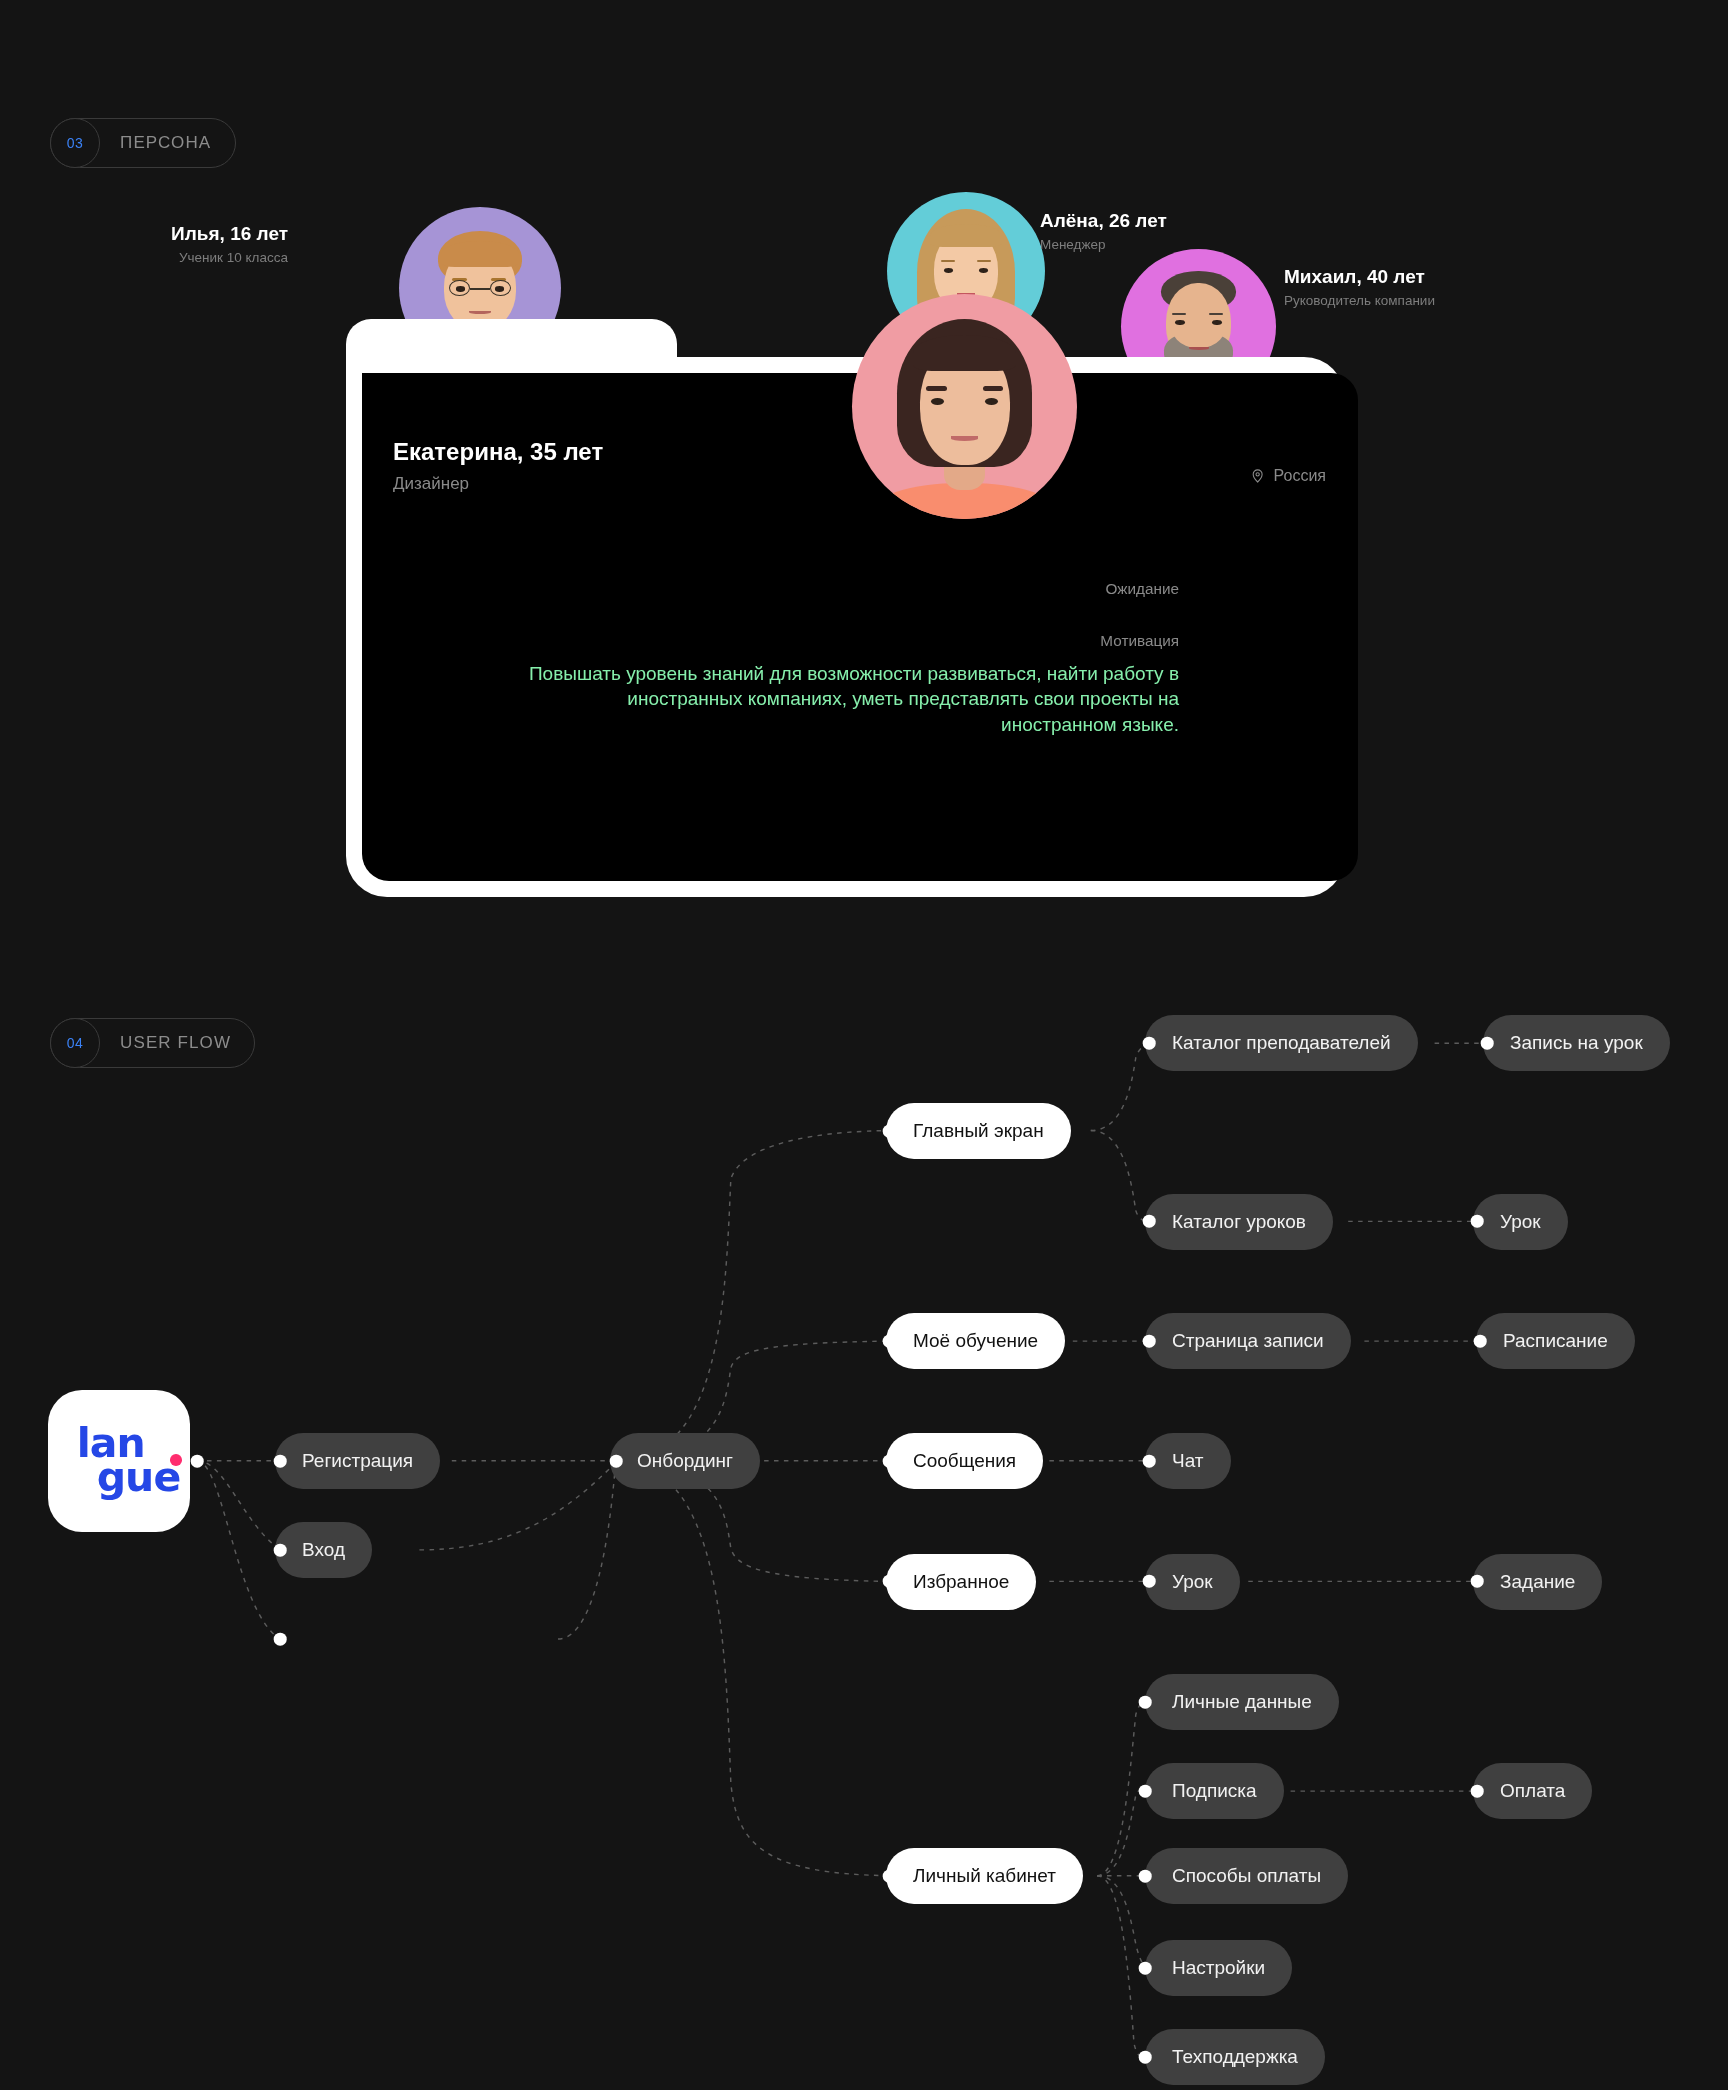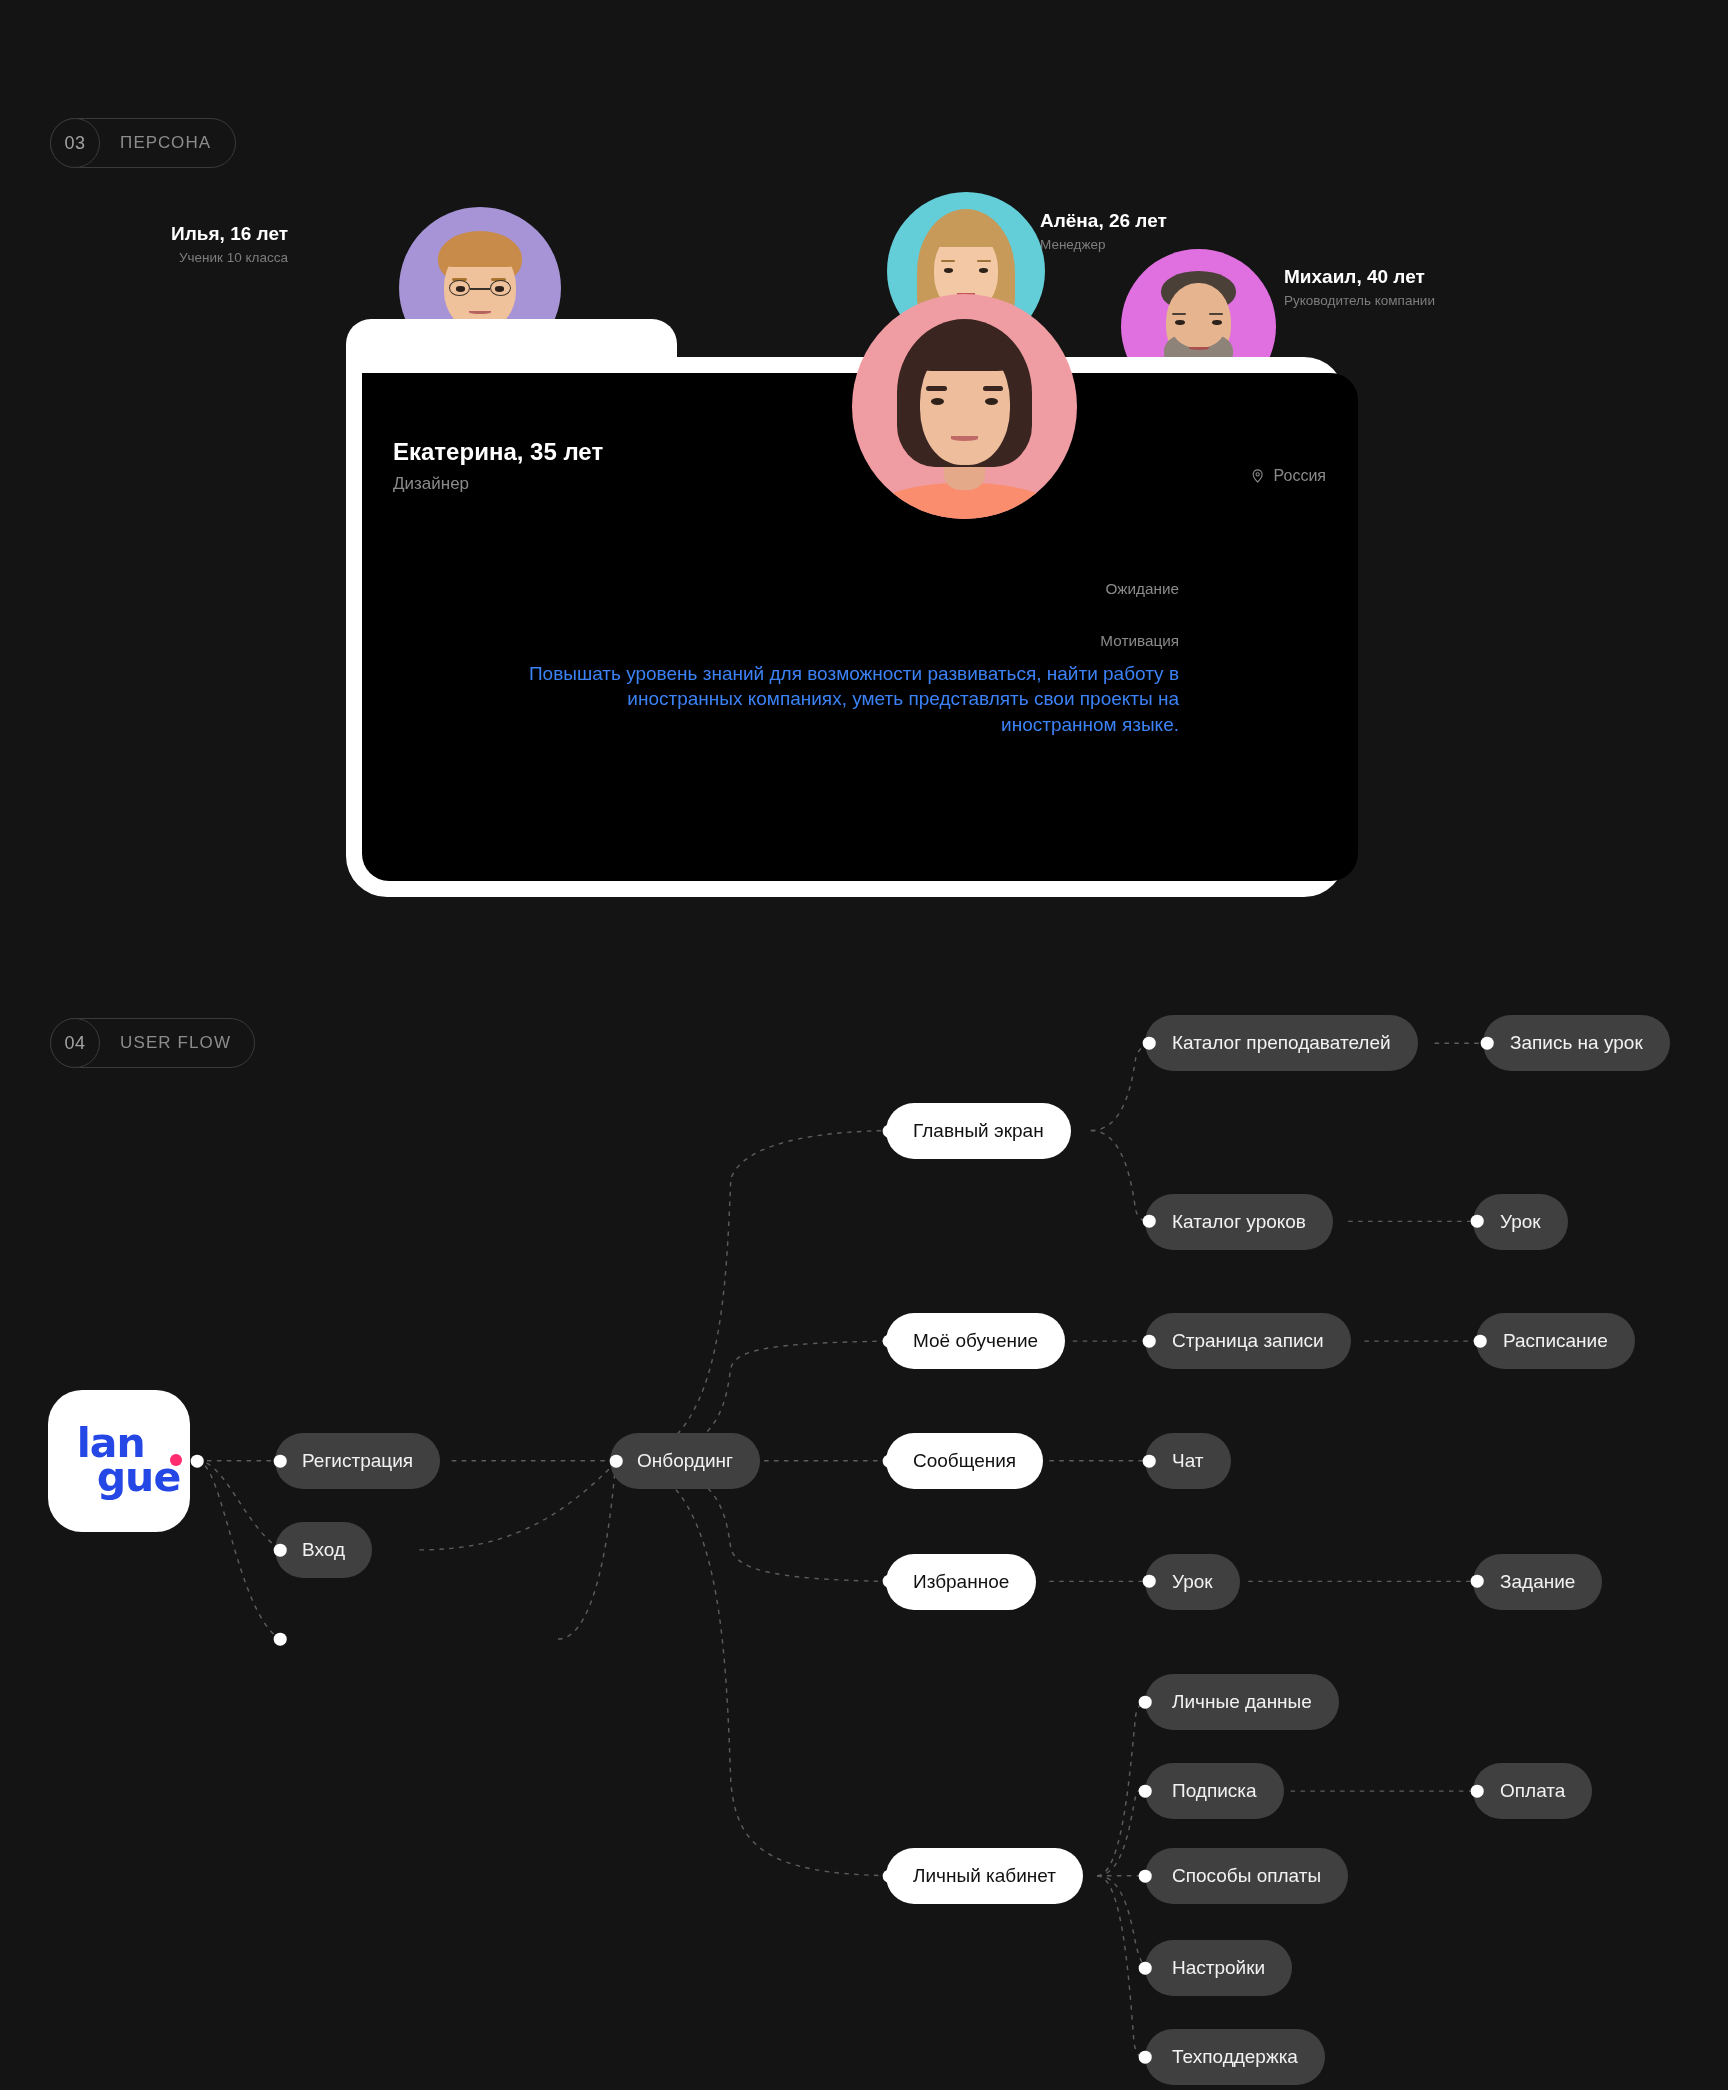--- a/index.html
+++ b/index.html
@@ -20,21 +20,21 @@
     height: 50px;
     border: 0.9px solid #3a3a3a;
     border-radius: 25px;
     padding-right: 23.4px;
   }
   .badge-num {
     width: 50px; height: 50px;
     border: 0.9px solid #3a3a3a;
     border-radius: 50%;
     display: flex; align-items: center; justify-content: center;
-    color: #a3a3a3; font-size: 18px; letter-spacing: 0.5px;
+    color: #3b82f6; font-size: 14px; letter-spacing: 0.5px;
     margin-left: -0.9px;
     background: #141414;
   }
   .badge-label {
     margin-left: 20px;
     color: #8c8c8c;
     font-size: 17px;
     letter-spacing: 1.1px;
   }
 
@@ -114,21 +114,21 @@
     border-radius: 50%;
     overflow: hidden;
     z-index: 5;
   }
   .card-body { position: absolute; left: 151px; top: 207px; width: 666px; text-align: right; }
   .sec-title { color: #8a8a8a; font-size: 15.3px; }
   .sec-exp {
     color: #ffffff; font-size: 20px; line-height: 1.34; margin-top: 10.8px;
   }
   .sec-title2 { color: #8a8a8a; font-size: 15.3px; margin-top: 34px; }
-  .sec-mot { color: #3b82f6; font-size: 19px; line-height: 1.34; margin-top: 10.8px; }
+  .sec-mot { color: #86efac; font-size: 19px; line-height: 1.34; margin-top: 10.8px; }
 
   
   .flow { position: absolute; left: 0; top: 0; width: 1728px; height: 2090px; pointer-events: none; }
   .flow svg { position: absolute; left: 0; top: 0; }
 
   .node {
     position: absolute;
     display: flex; align-items: center;
     border-radius: 899px;
     white-space: nowrap;

